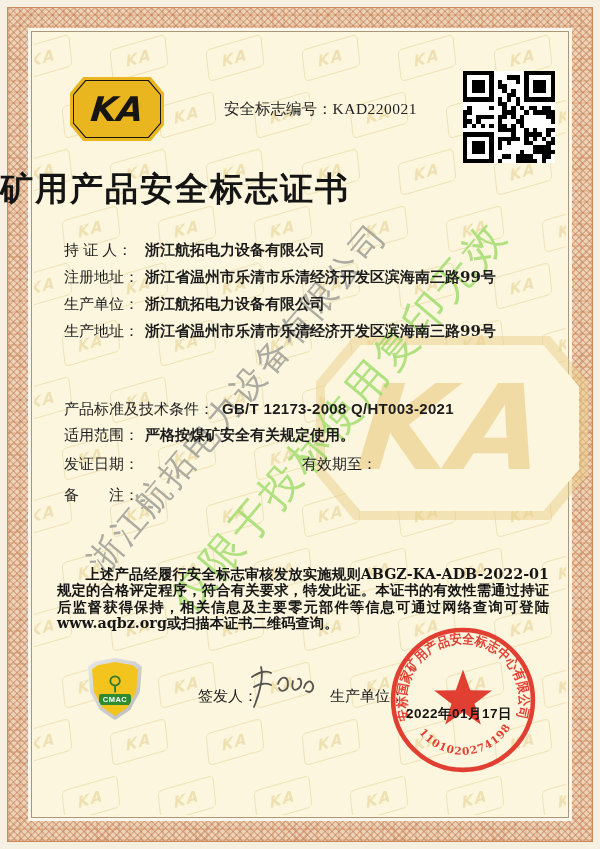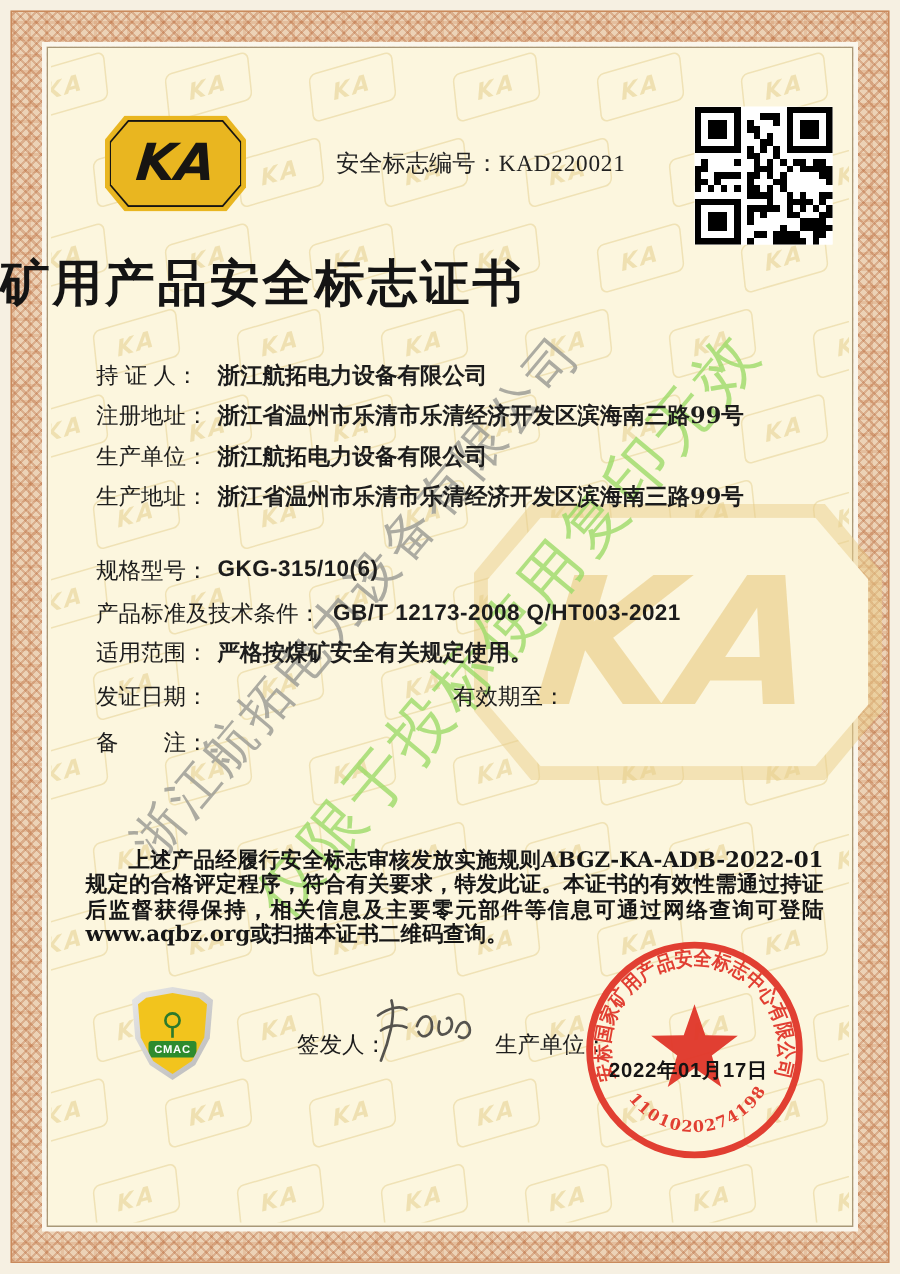--- a/index.html
+++ b/index.html
@@ -333,24 +333,20 @@
       <span class="val kai">浙江省温州市乐清市乐清经济开发区滨海南三路99号</span>
     </div>
     <div class="row" style="top:295px">
       <span class="lbl">生产单位：</span>
       <span class="val kai">浙江航拓电力设备有限公司</span>
     </div>
     <div class="row" style="top:322px">
       <span class="lbl">生产地址：</span>
       <span class="val kai">浙江省温州市乐清市乐清经济开发区滨海南三路99号</span>
     </div>
-    <div class="row" style="top:371px">
-      <span class="lbl">规格型号：</span>
-      <span class="val hei">GKG-315/10(6)</span>
-    </div>
     <div class="row" style="top:400px">
       <span class="lbl">产品标准及技术条件：</span>
       <span class="val hei" style="left:222px">GB/T 12173-2008 Q/HT003-2021</span>
     </div>
     <div class="row" style="top:426px">
       <span class="lbl">适用范围：</span>
       <span class="val kai">严格按煤矿安全有关规定使用。</span>
     </div>
     <div class="row" style="top:455px">
       <span class="lbl">发证日期：</span>

